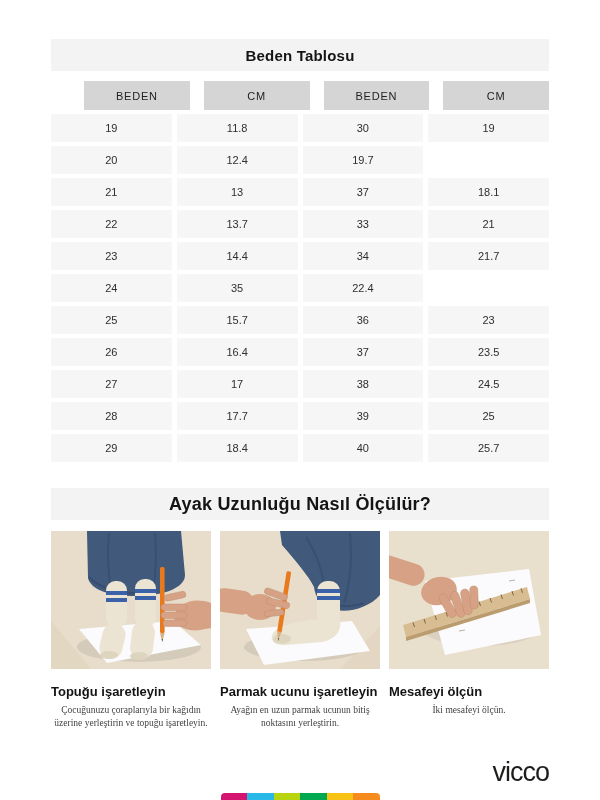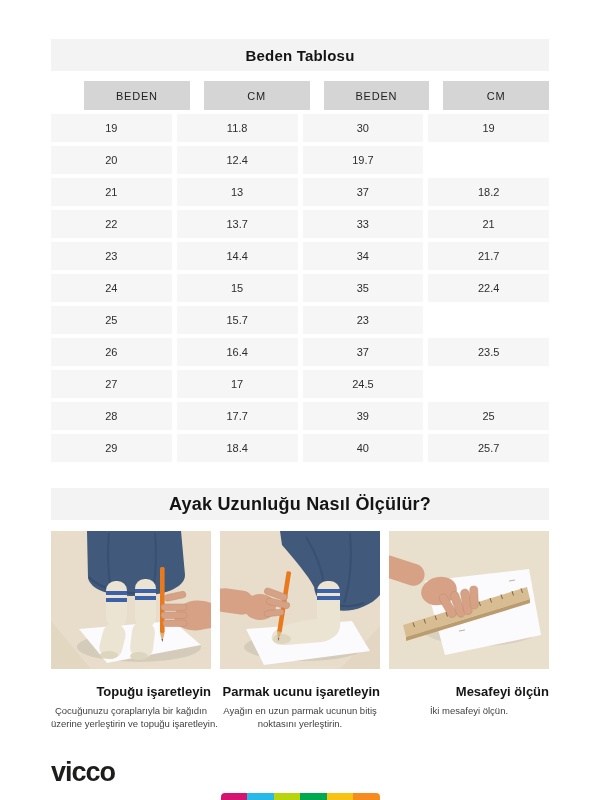--- a/index.html
+++ b/index.html
@@ -27,26 +27,26 @@
   .tbody { margin-top:4px; display:flex; flex-direction:column; gap:4px; }
   .tr { display:grid; grid-template-columns:repeat(4,1fr); gap:5px; }
   .td {
     background:#f6f6f6; height:28px; display:flex; align-items:center; justify-content:center;
     font-size:11px; color:#2e2e2e;
   }
 
   
   .steps { margin-top:11px; display:grid; grid-template-columns:repeat(3,160px); justify-content:space-between; }
   .photo { width:160px; height:138px; display:block; }
-  .step-heading { margin-top:15px; text-align:right; font-size:13px; font-weight:bold; color:#141414; }
-  .step-desc { margin-top:5px; text-align:center; font-size:9.5px; line-height:1.38; color:#3f3f3f; }
+  .step-heading { margin-top:15px; text-align:left; font-size:13px; font-weight:bold; color:#141414; }
+  .step-desc { margin-top:5px; text-align:center; font-size:9.5px; line-height:1.38; color:#3f3f3f;font-family:Liberation Serif, serif; }
   .desc-line { white-space:nowrap; }
 
   
-  .logo { margin-top:27px; text-align:left; font-size:27px; font-weight:bold; letter-spacing:-1px; color:#1d1d1b; }
+  .logo { margin-top:27px; text-align:right; font-size:27px; font-weight:normal; letter-spacing:-1px; color:#1d1d1b; }
   .colorbar {
     margin:5px auto 0; width:159px; height:12px; border-radius:4px; overflow:hidden; display:flex;
   }
   .colorbar span { flex:1 1 0; height:100%; }
 </style>
 </head>
 <body>
 
 <div class="page">
   <div class="content">
@@ -71,54 +71,55 @@
         </div>
         <div class="tr">
           <div class="td">20</div>
           <div class="td">12.4</div>
           <div class="td">19.7</div>
         </div>
         <div class="tr">
           <div class="td">21</div>
           <div class="td">13</div>
           <div class="td">37</div>
-          <div class="td">18.2</div>
+          <div class="td">18.1</div>
         </div>
         <div class="tr">
           <div class="td">22</div>
           <div class="td">13.7</div>
           <div class="td">33</div>
           <div class="td">21</div>
         </div>
         <div class="tr">
           <div class="td">23</div>
           <div class="td">14.4</div>
           <div class="td">34</div>
           <div class="td">21.7</div>
         </div>
         <div class="tr">
           <div class="td">24</div>
-          <div class="td">15</div>
           <div class="td">35</div>
           <div class="td">22.4</div>
         </div>
         <div class="tr">
           <div class="td">25</div>
           <div class="td">15.7</div>
+          <div class="td">36</div>
           <div class="td">23</div>
         </div>
         <div class="tr">
           <div class="td">26</div>
           <div class="td">16.4</div>
           <div class="td">37</div>
           <div class="td">23.5</div>
         </div>
         <div class="tr">
           <div class="td">27</div>
           <div class="td">17</div>
+          <div class="td">38</div>
           <div class="td">24.5</div>
         </div>
         <div class="tr">
           <div class="td">28</div>
           <div class="td">17.7</div>
           <div class="td">39</div>
           <div class="td">25</div>
         </div>
         <div class="tr">
           <div class="td">29</div>

